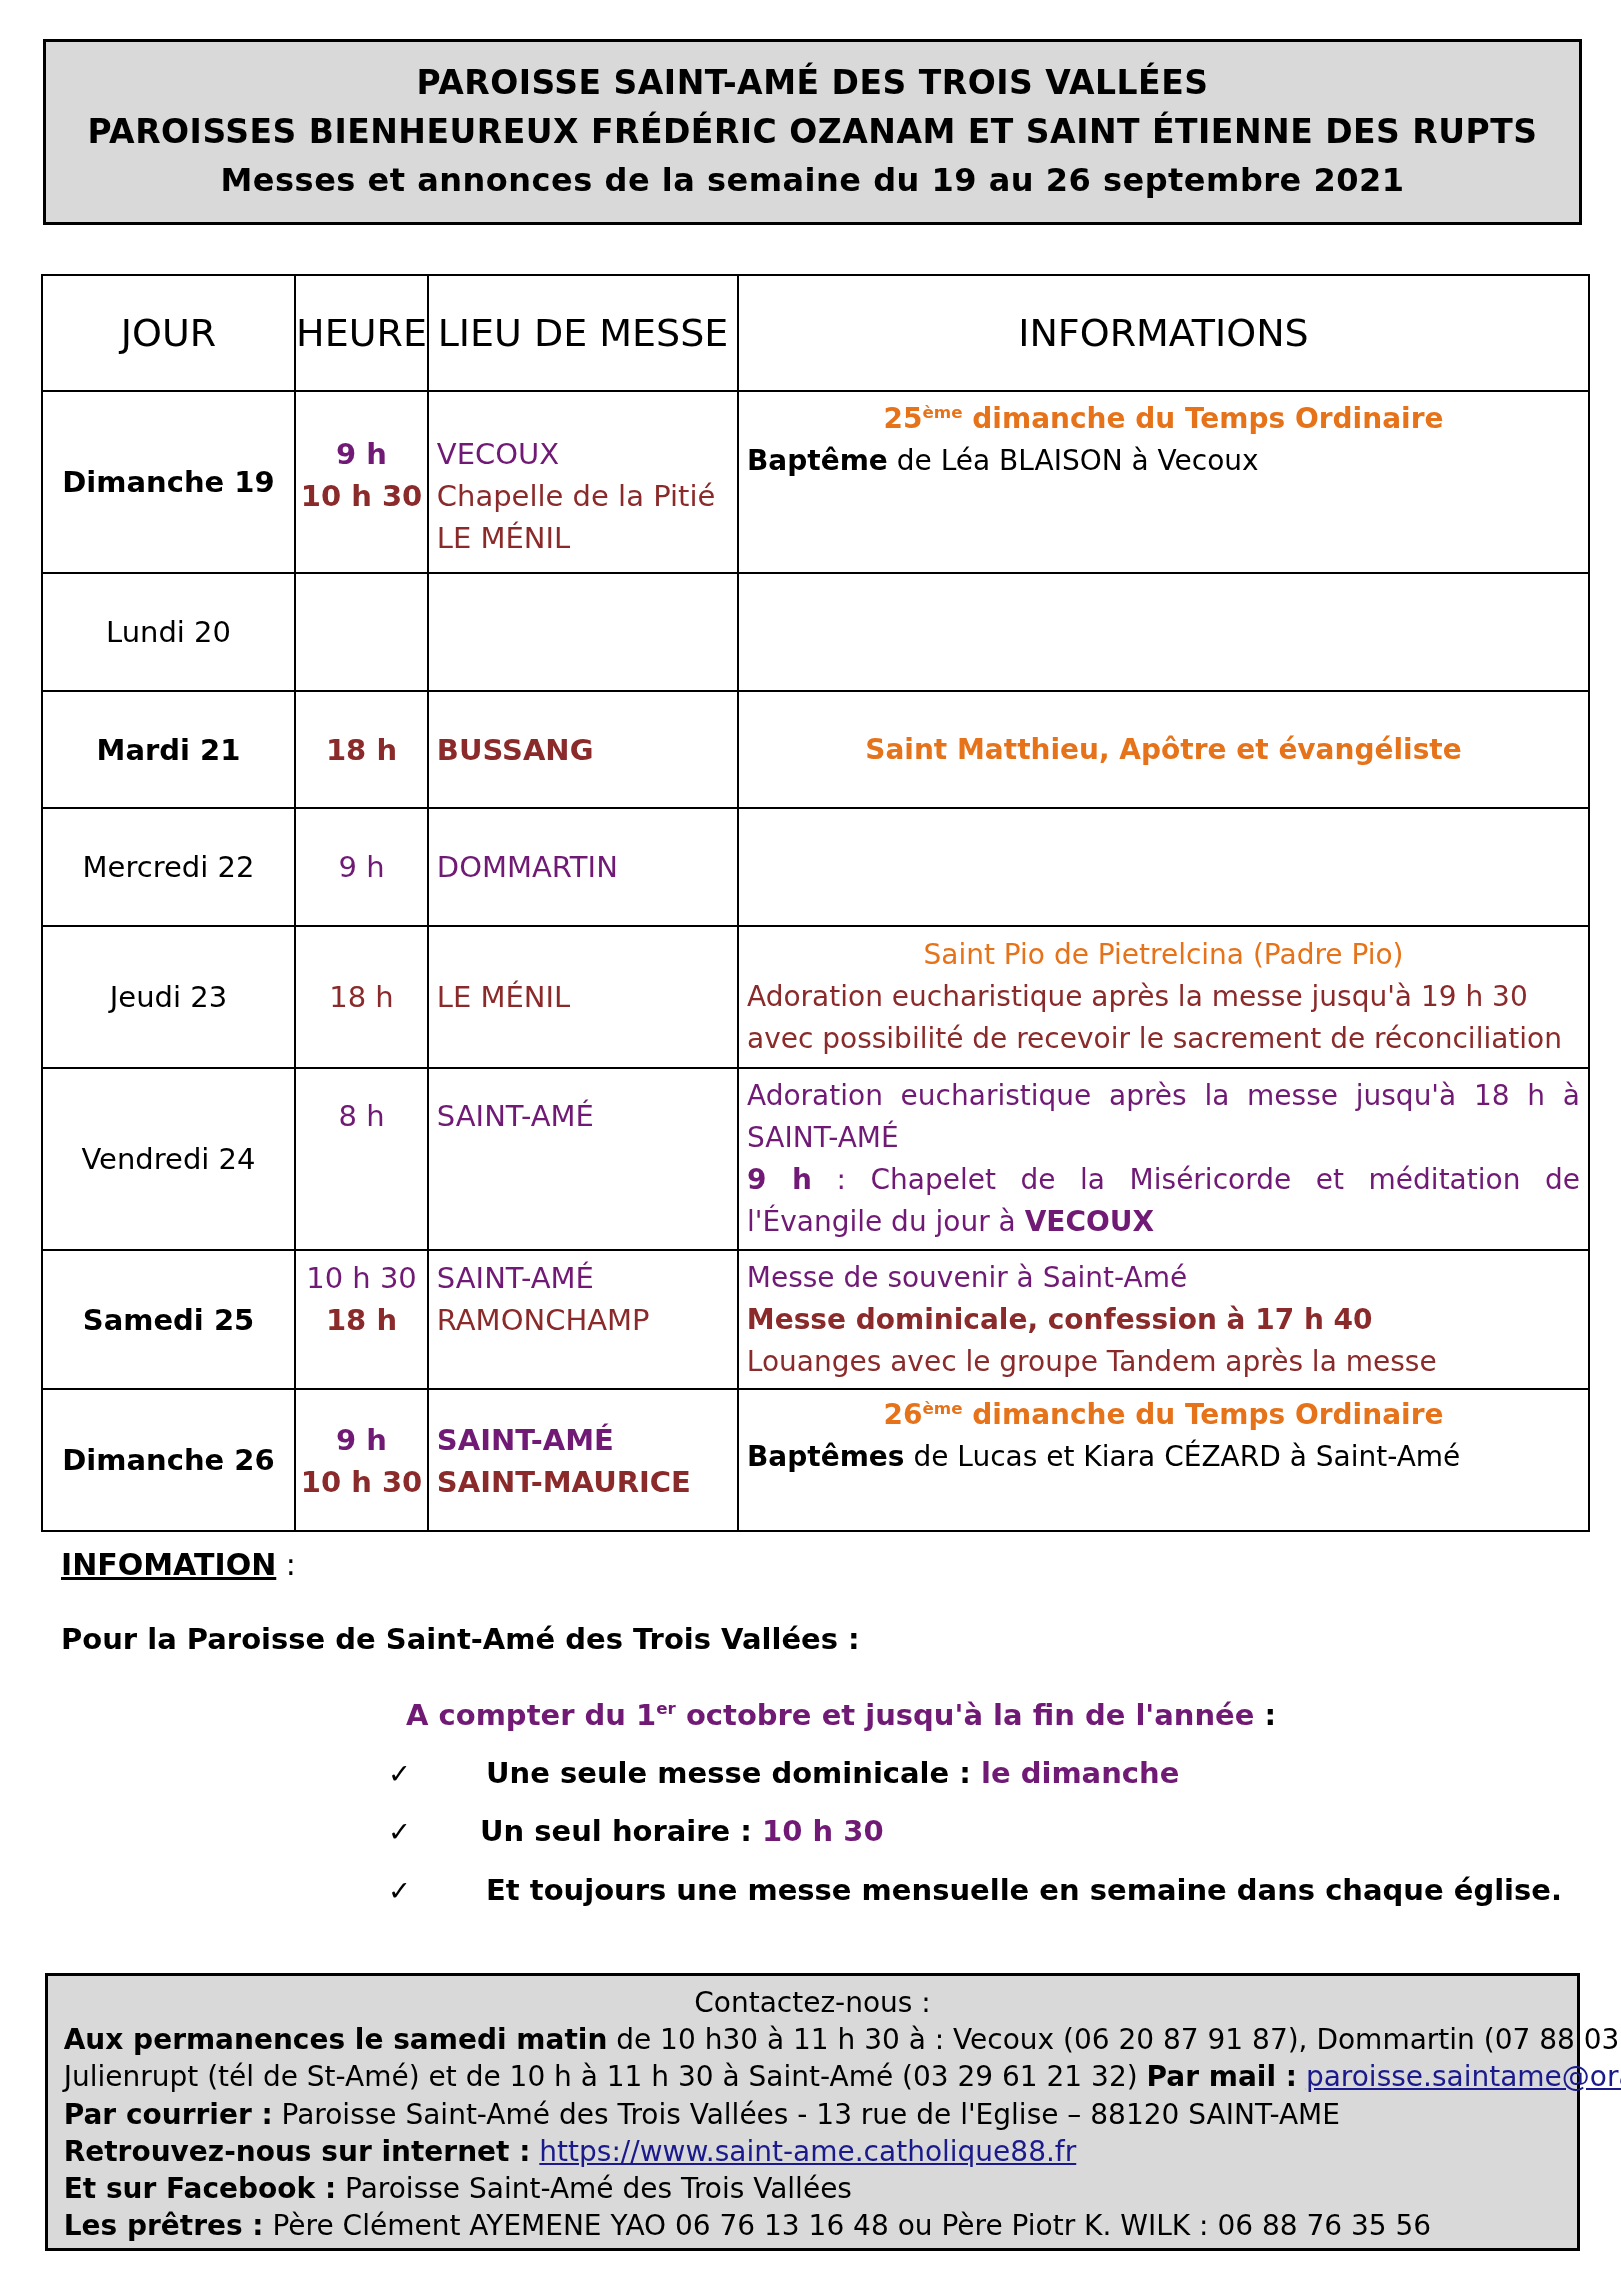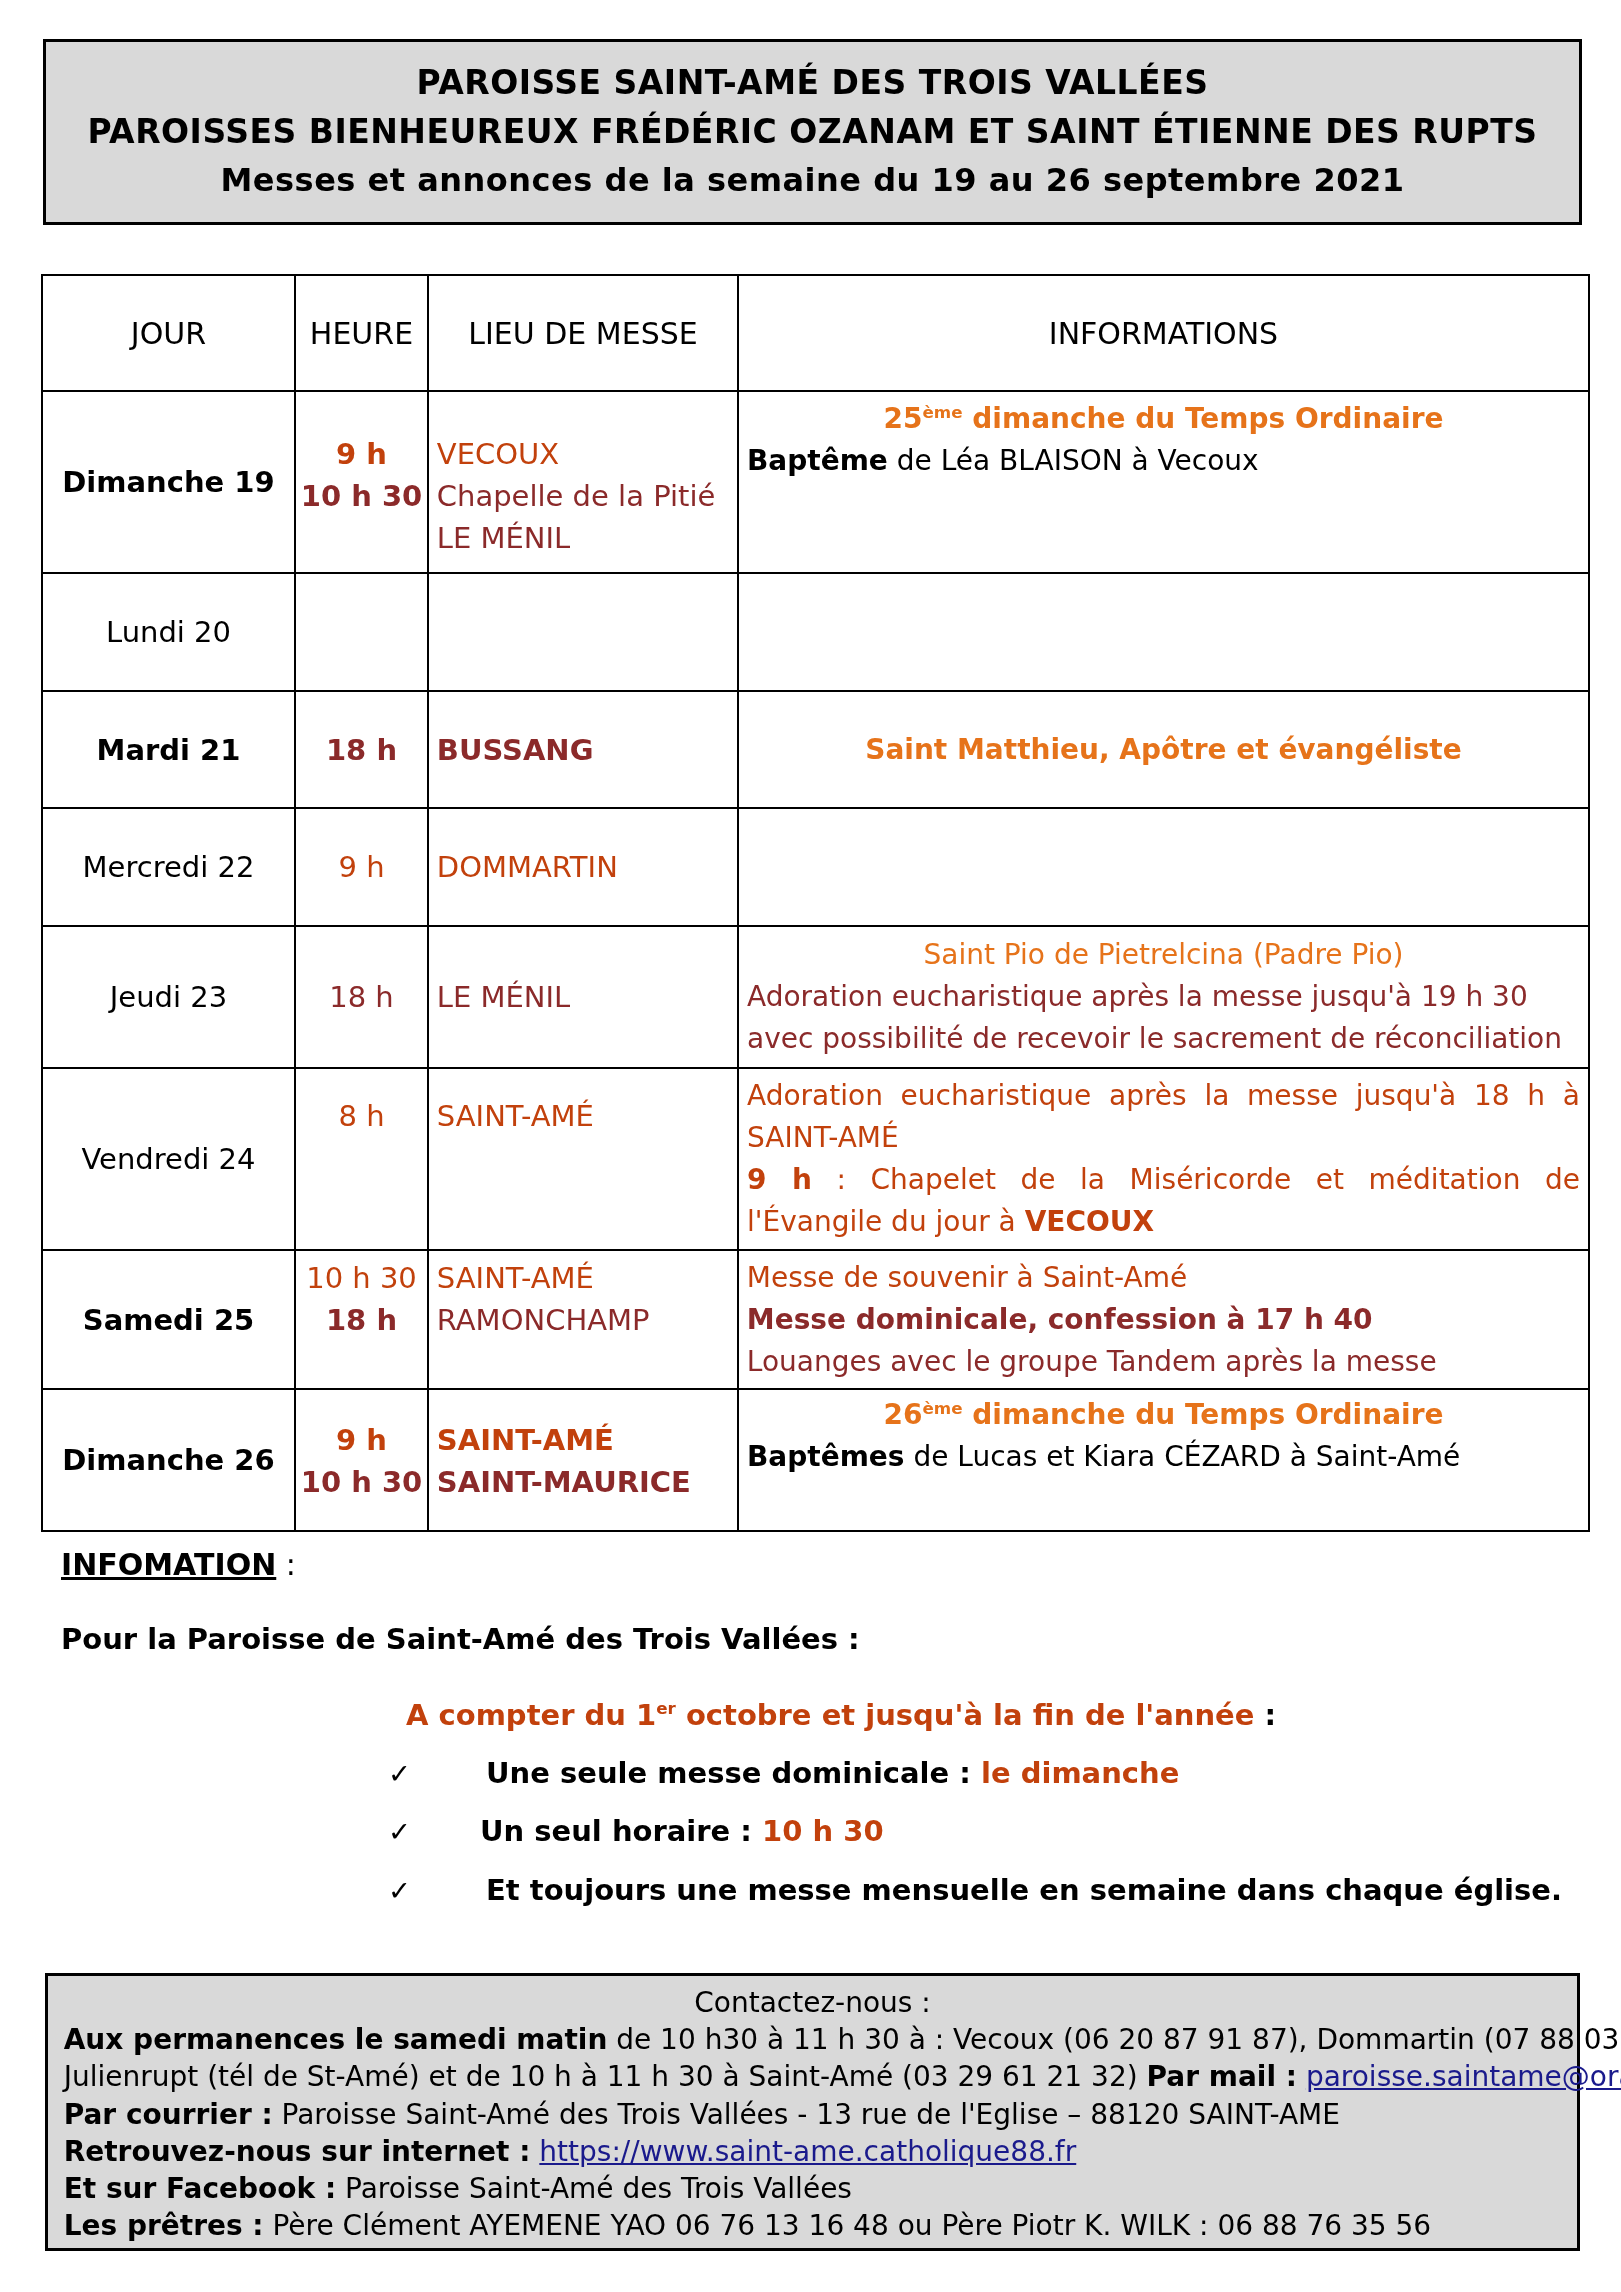--- a/index.html
+++ b/index.html
@@ -7,27 +7,27 @@
          font-family:"DejaVu Sans", sans-serif; color:#000; }
   .abs { position:absolute; }
   .titlebox { left:43px; top:39px; width:1533px; height:180px; background:#d9d9d9;
               border:3.9px solid #000; text-align:center; }
   .titlebox .t { font-weight:bold; font-size:33px; letter-spacing:0.5px; line-height:49px; }
   .titlebox .t1 { margin-top:15.7px; }
   .titlebox .t3 { font-size:32px; }
   table.sched { position:absolute; left:41px; top:274px; width:1547px; border-collapse:collapse;
                 table-layout:fixed; }
   table.sched td, table.sched th { border:2px solid #000; padding:0; vertical-align:middle; }
-  table.sched th { font-weight:normal; font-size:30px; height:114px; text-align:center; }
+  table.sched th { font-weight:normal; font-size:38px; height:114px; text-align:center; }
   table.sched td.day { text-align:center; font-size:29px; }
   table.sched td.day.b { font-weight:bold;border-radius:22px; }
   table.sched td.hr { text-align:center; font-size:29px; line-height:42px; border-left:1px solid #000; border-right:1px solid #000; }
   table.sched td.place { font-size:29px; line-height:42px; padding-left:7.8px; border-right:1px solid #000; }
   table.sched td.info { font-size:28px; line-height:42px; padding:0 8px; }
-  .green { color:#c2410c; }
+  .green { color:#701a75; }
   .brown { color:#8b2a2a; }
   .orange { color:#e6731a; }
   .bold { font-weight:bold; }
   .center { text-align:center; }
   .justify { text-align:justify; text-align-last:left; }
   sup { font-size:16.7px; vertical-align:super; line-height:0; }
   .info-heading { left:61px; top:1547px; font-size:30px; font-weight:bold; }
   .info-heading .u { text-decoration:underline; text-decoration-thickness:2.9px; }
   .info-line { font-size:29px; font-weight:bold; }
   .check { font-size:27.4px; font-weight:normal; }

